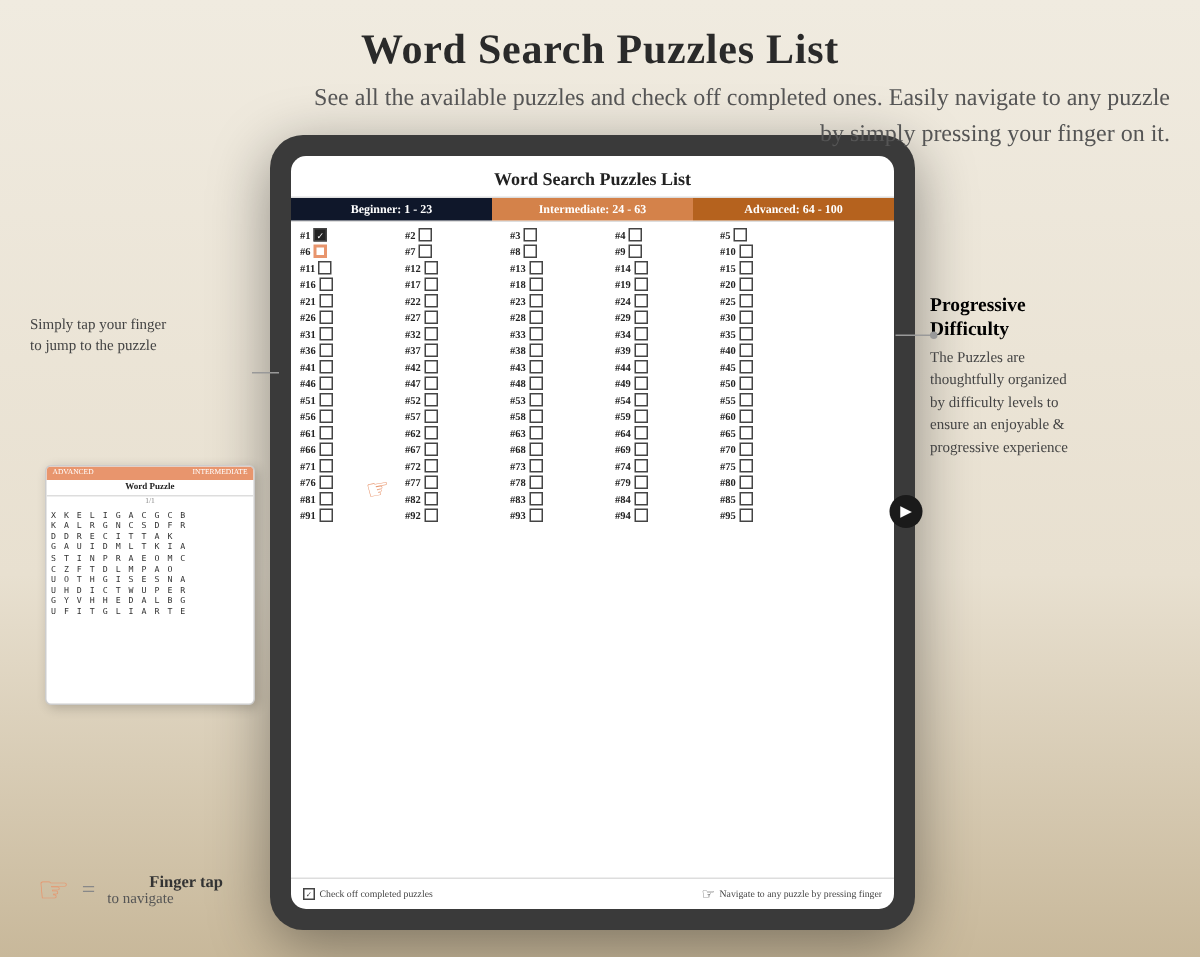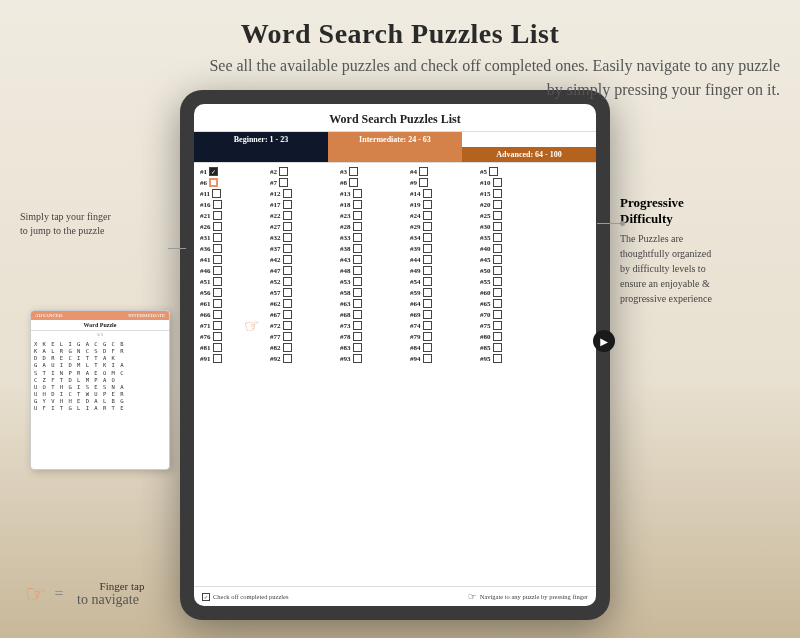--- a/index.html
+++ b/index.html
@@ -79,21 +79,21 @@
     .diff-section {
       flex: 1;
       text-align: center;
       padding: 3px 2px;
       font-size: 8px;
       font-weight: 600;
       color: #fff;
     }
     .diff-beginner { background: #0f172a; }
     .diff-intermediate { background: #d4824a; }
-    .diff-advanced { background: #b5621e; margin-top: 15px; }
+    .diff-advanced { background: #b5621e; }
 
     
     .puzzle-grid {
       flex: 1;
       overflow: hidden;
       padding: 4px 6px;
     }
     .puzzle-row {
       display: flex;
       gap: 2px;
@@ -767,16 +767,16 @@
 
 <div style="position:absolute;right:178px;top:223px;width:25px;height:1px;background:#999;z-index:10;"></div>
 <div style="position:absolute;right:175px;top:221px;width:5px;height:5px;background:#999;border-radius:50%;z-index:10;"></div>
 
 <div style="position:absolute;left:168px;top:248px;width:18px;height:1px;background:#999;z-index:10;"></div>
 
 <div class="bottom-icon">
   <span class="hand-icon-large">☞</span>
   <span class="equals-sign">=</span>
   <div>
-    <div style="font-size:11px;font-weight:400;color:#333;padding-left:28px;">Finger tap</div>
-    <div style="font-size:14px;color:#555;text-align:center;">to navigate</div>
+    <div style="font-size:11px;font-weight:700;color:#333;padding-left:28px;">Finger tap</div>
+    <div style="font-size:10px;color:#555;">to navigate</div>
   </div>
 </div>
 
 </body></html>

